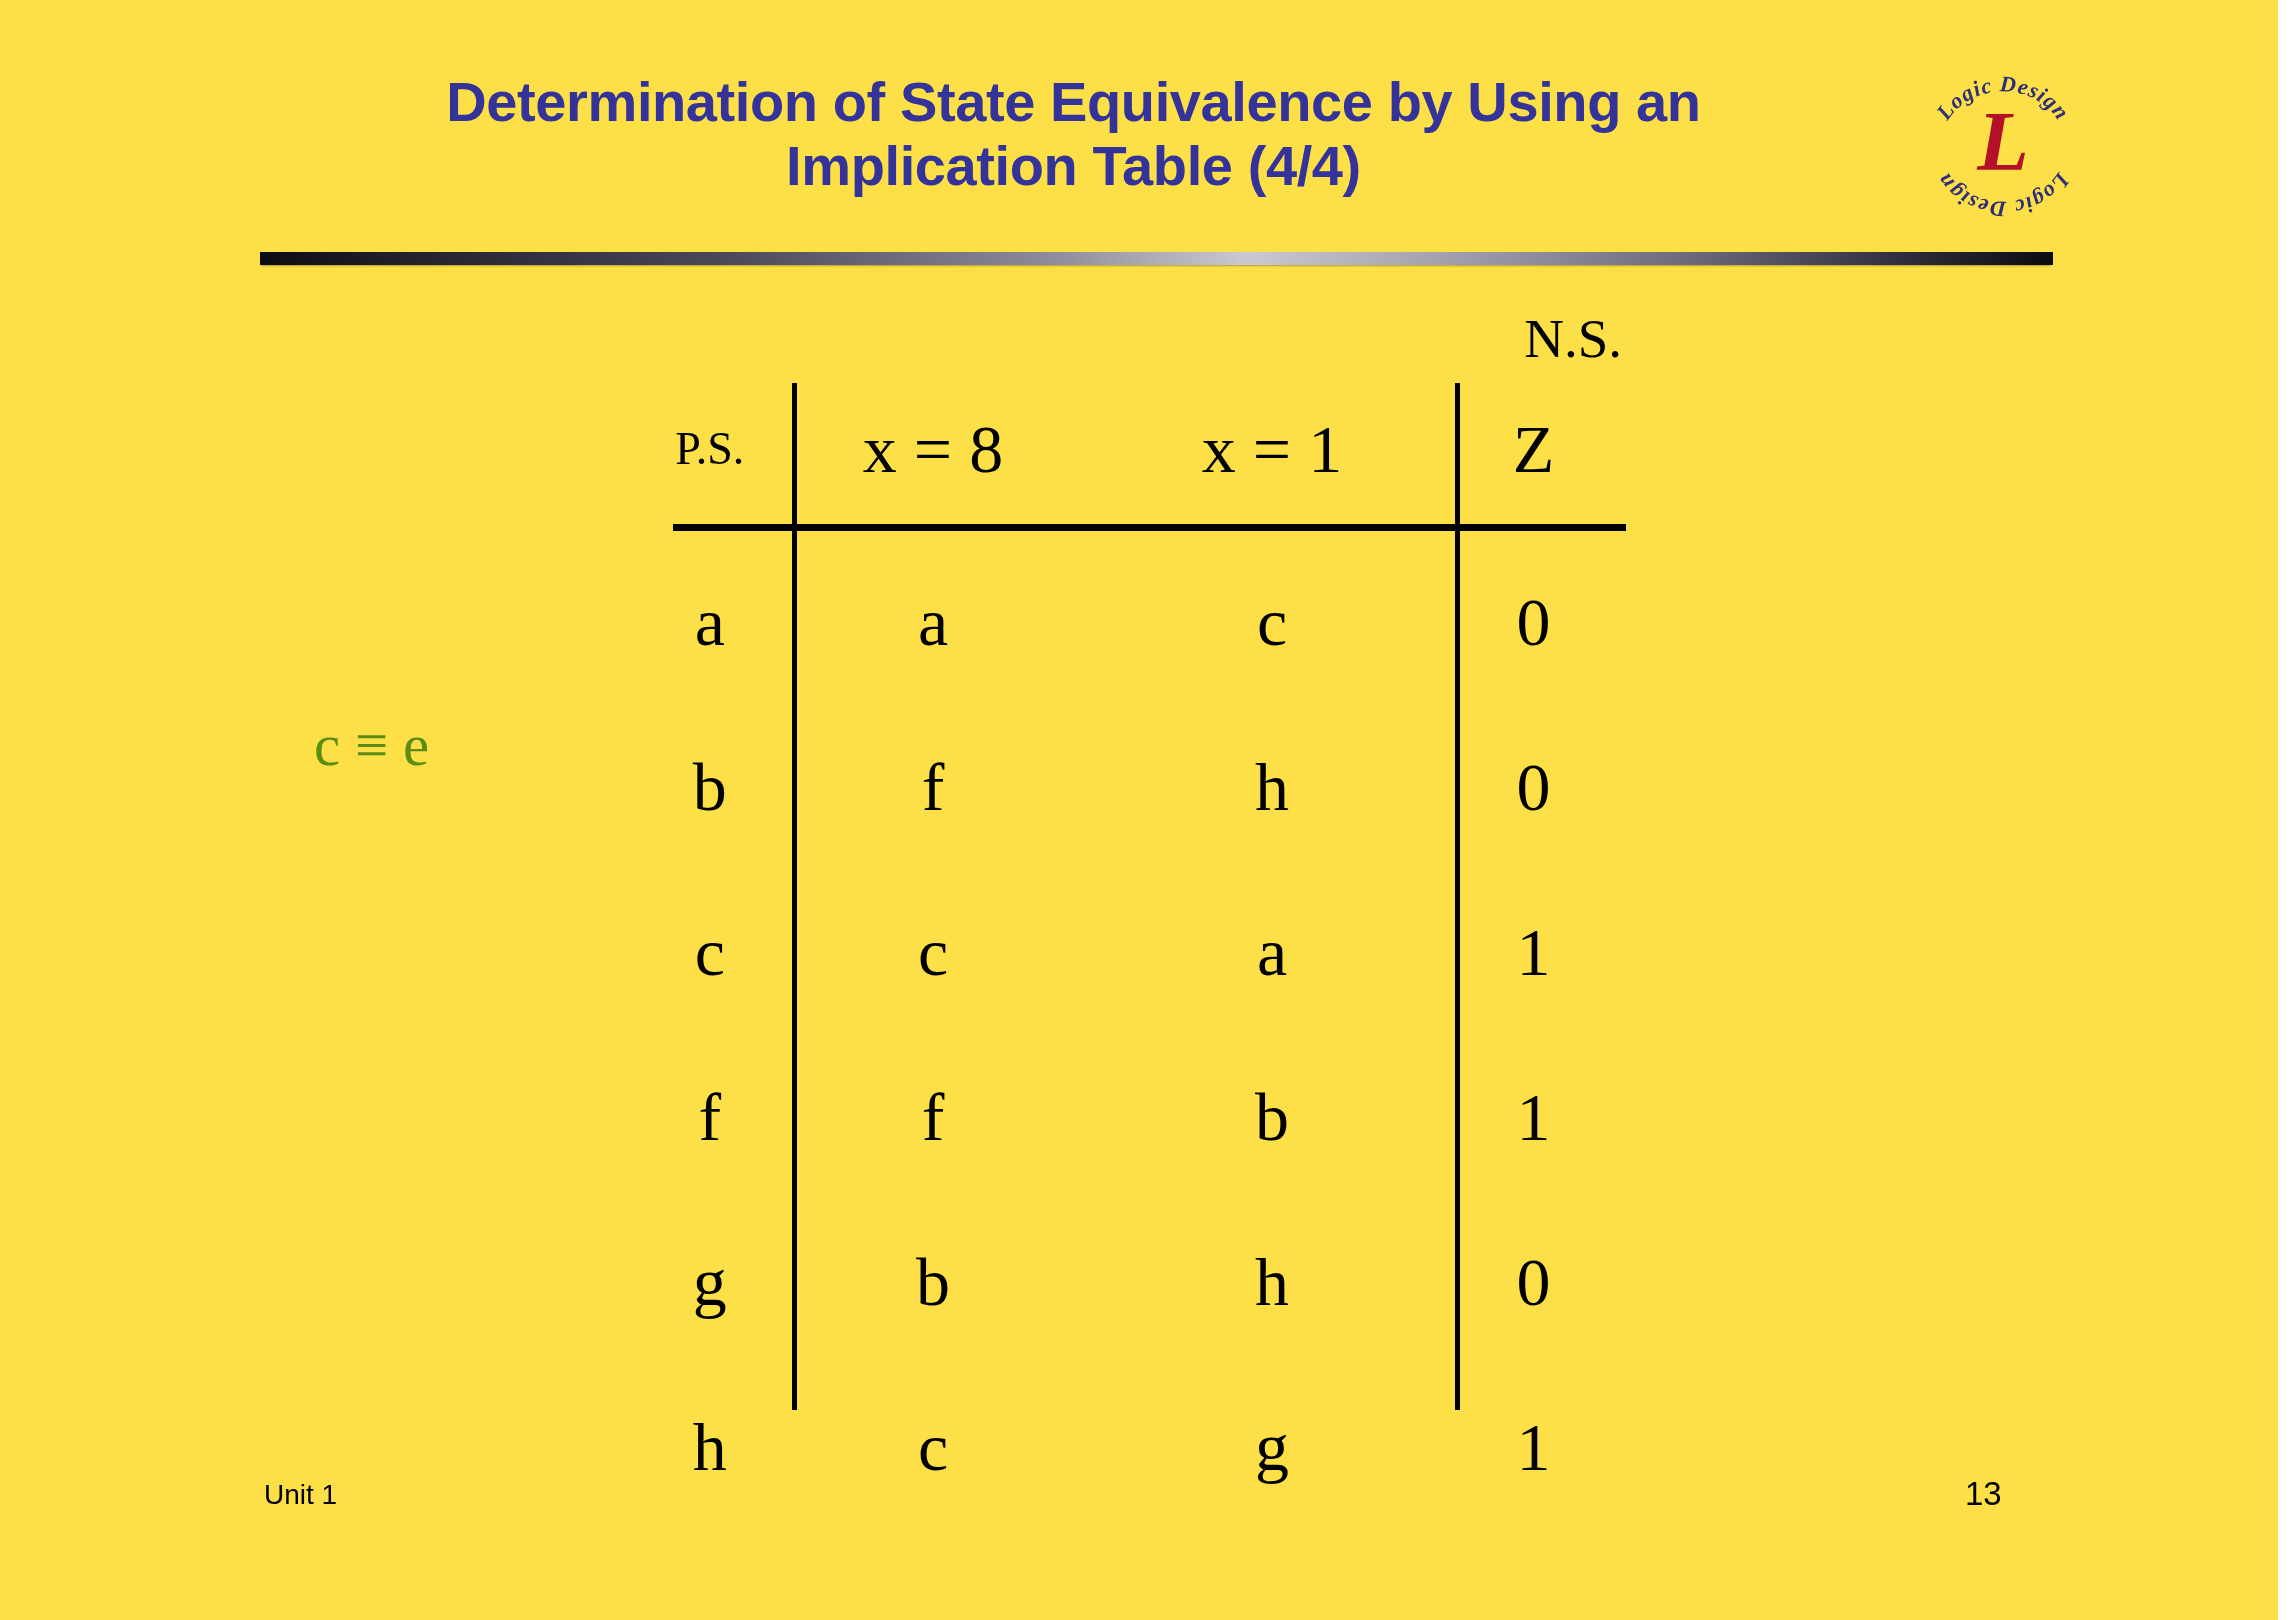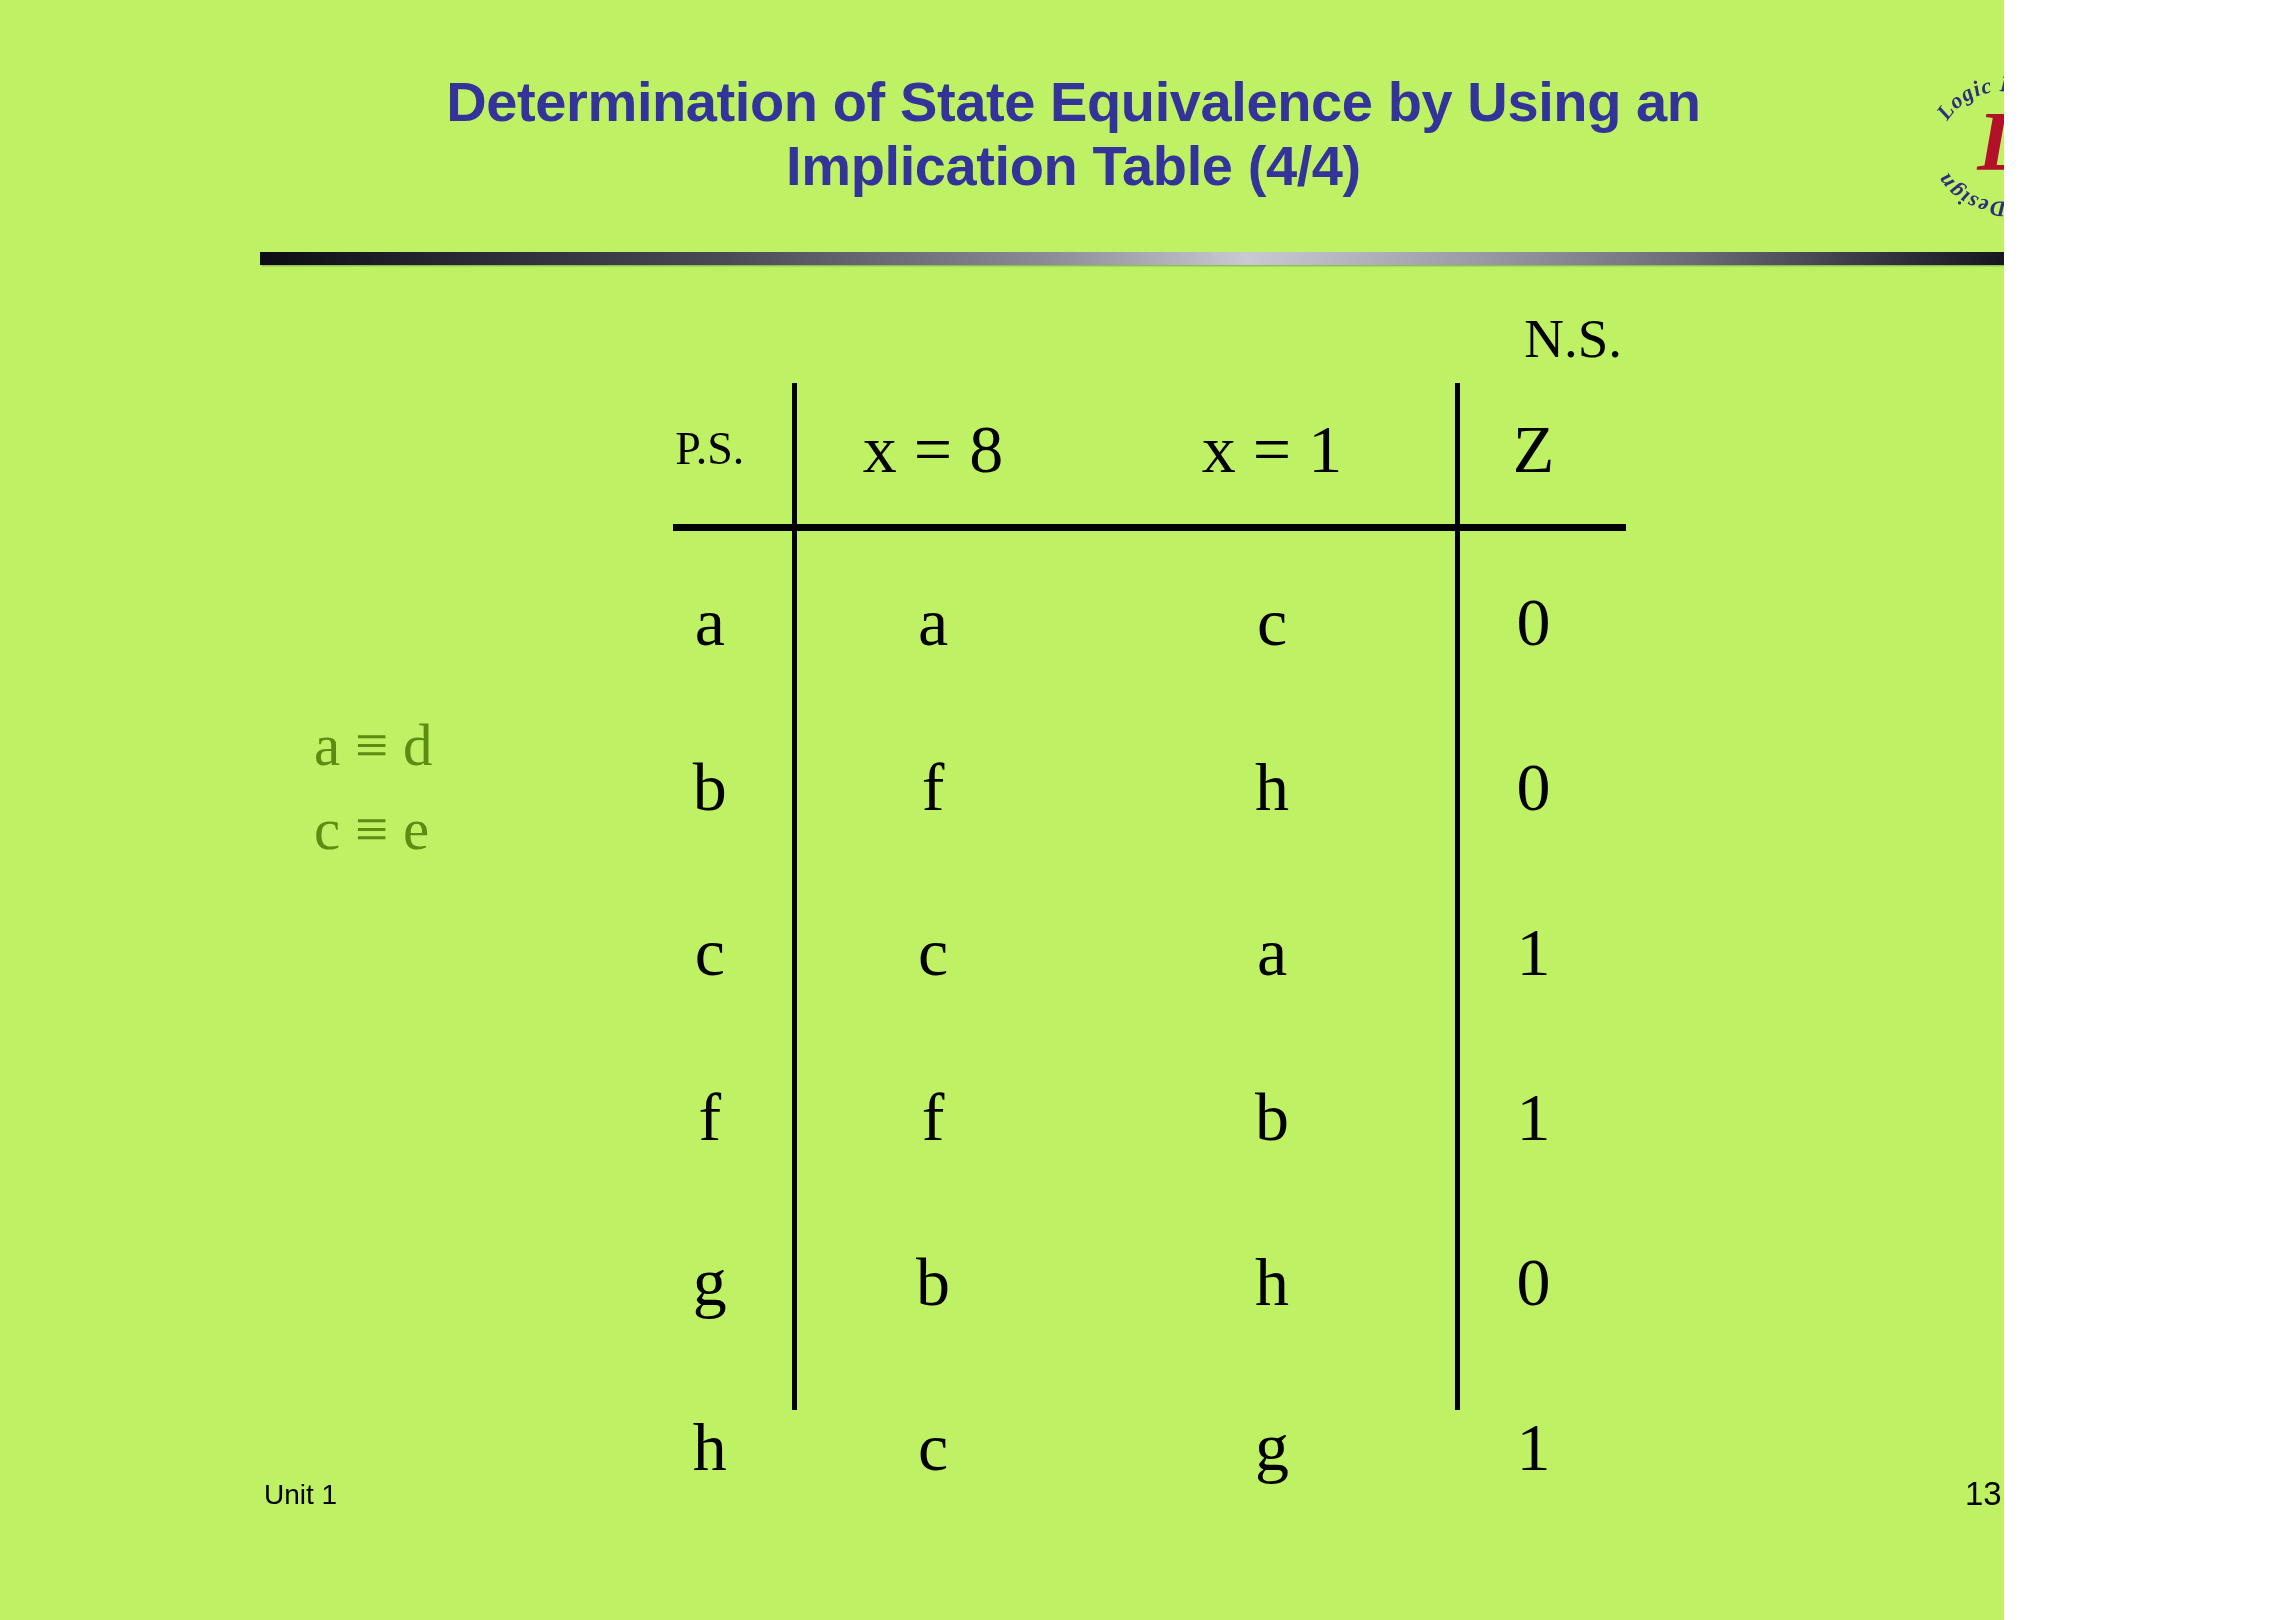--- a/index.html
+++ b/index.html
@@ -2,23 +2,23 @@
 <html style="font-size:14.3px"><head>
 <meta charset="utf-8">
 <style>
   html, body {
     margin: 0;
     padding: 0;
     background: #ffffff;
   }
   #slide {
     position: relative;
-    width: 2004px;
+    width: 2278px;
     height: 1621px;
-    background: #bef264;
+    background: #fde047;
     overflow: hidden;
     font-family: "Liberation Serif", serif;
   }
 
   
   #title-block {
     position: absolute;
     left: 258px;
     top: 70px;
     width: 1631px;
@@ -206,21 +206,20 @@
       <text font-family="'Liberation Serif', serif" font-style="italic" font-weight="bold" font-size="25" fill="#2E2E7A" letter-spacing="1">
         <textPath href="#ringBot" startOffset="50%" text-anchor="middle">Logic Design</textPath>
       </text>
       <text x="100" y="122" text-anchor="middle" font-family="'Liberation Serif', serif" font-style="italic" font-weight="bold" font-size="95" fill="#B3102A">L</text>
     </svg>
   </div>
 
   <div id="title-rule"></div>
 
   <div id="equiv-block">
-    <div class="equiv-line">a ≡ d</div>
     <div class="equiv-line">c ≡ e</div>
   </div>
 
   <div id="table-region">
 
     <div id="ns-label">N.S.</div>
 
     <div id="vline-1" class="vline"></div>
     <div id="vline-2" class="vline"></div>
 

